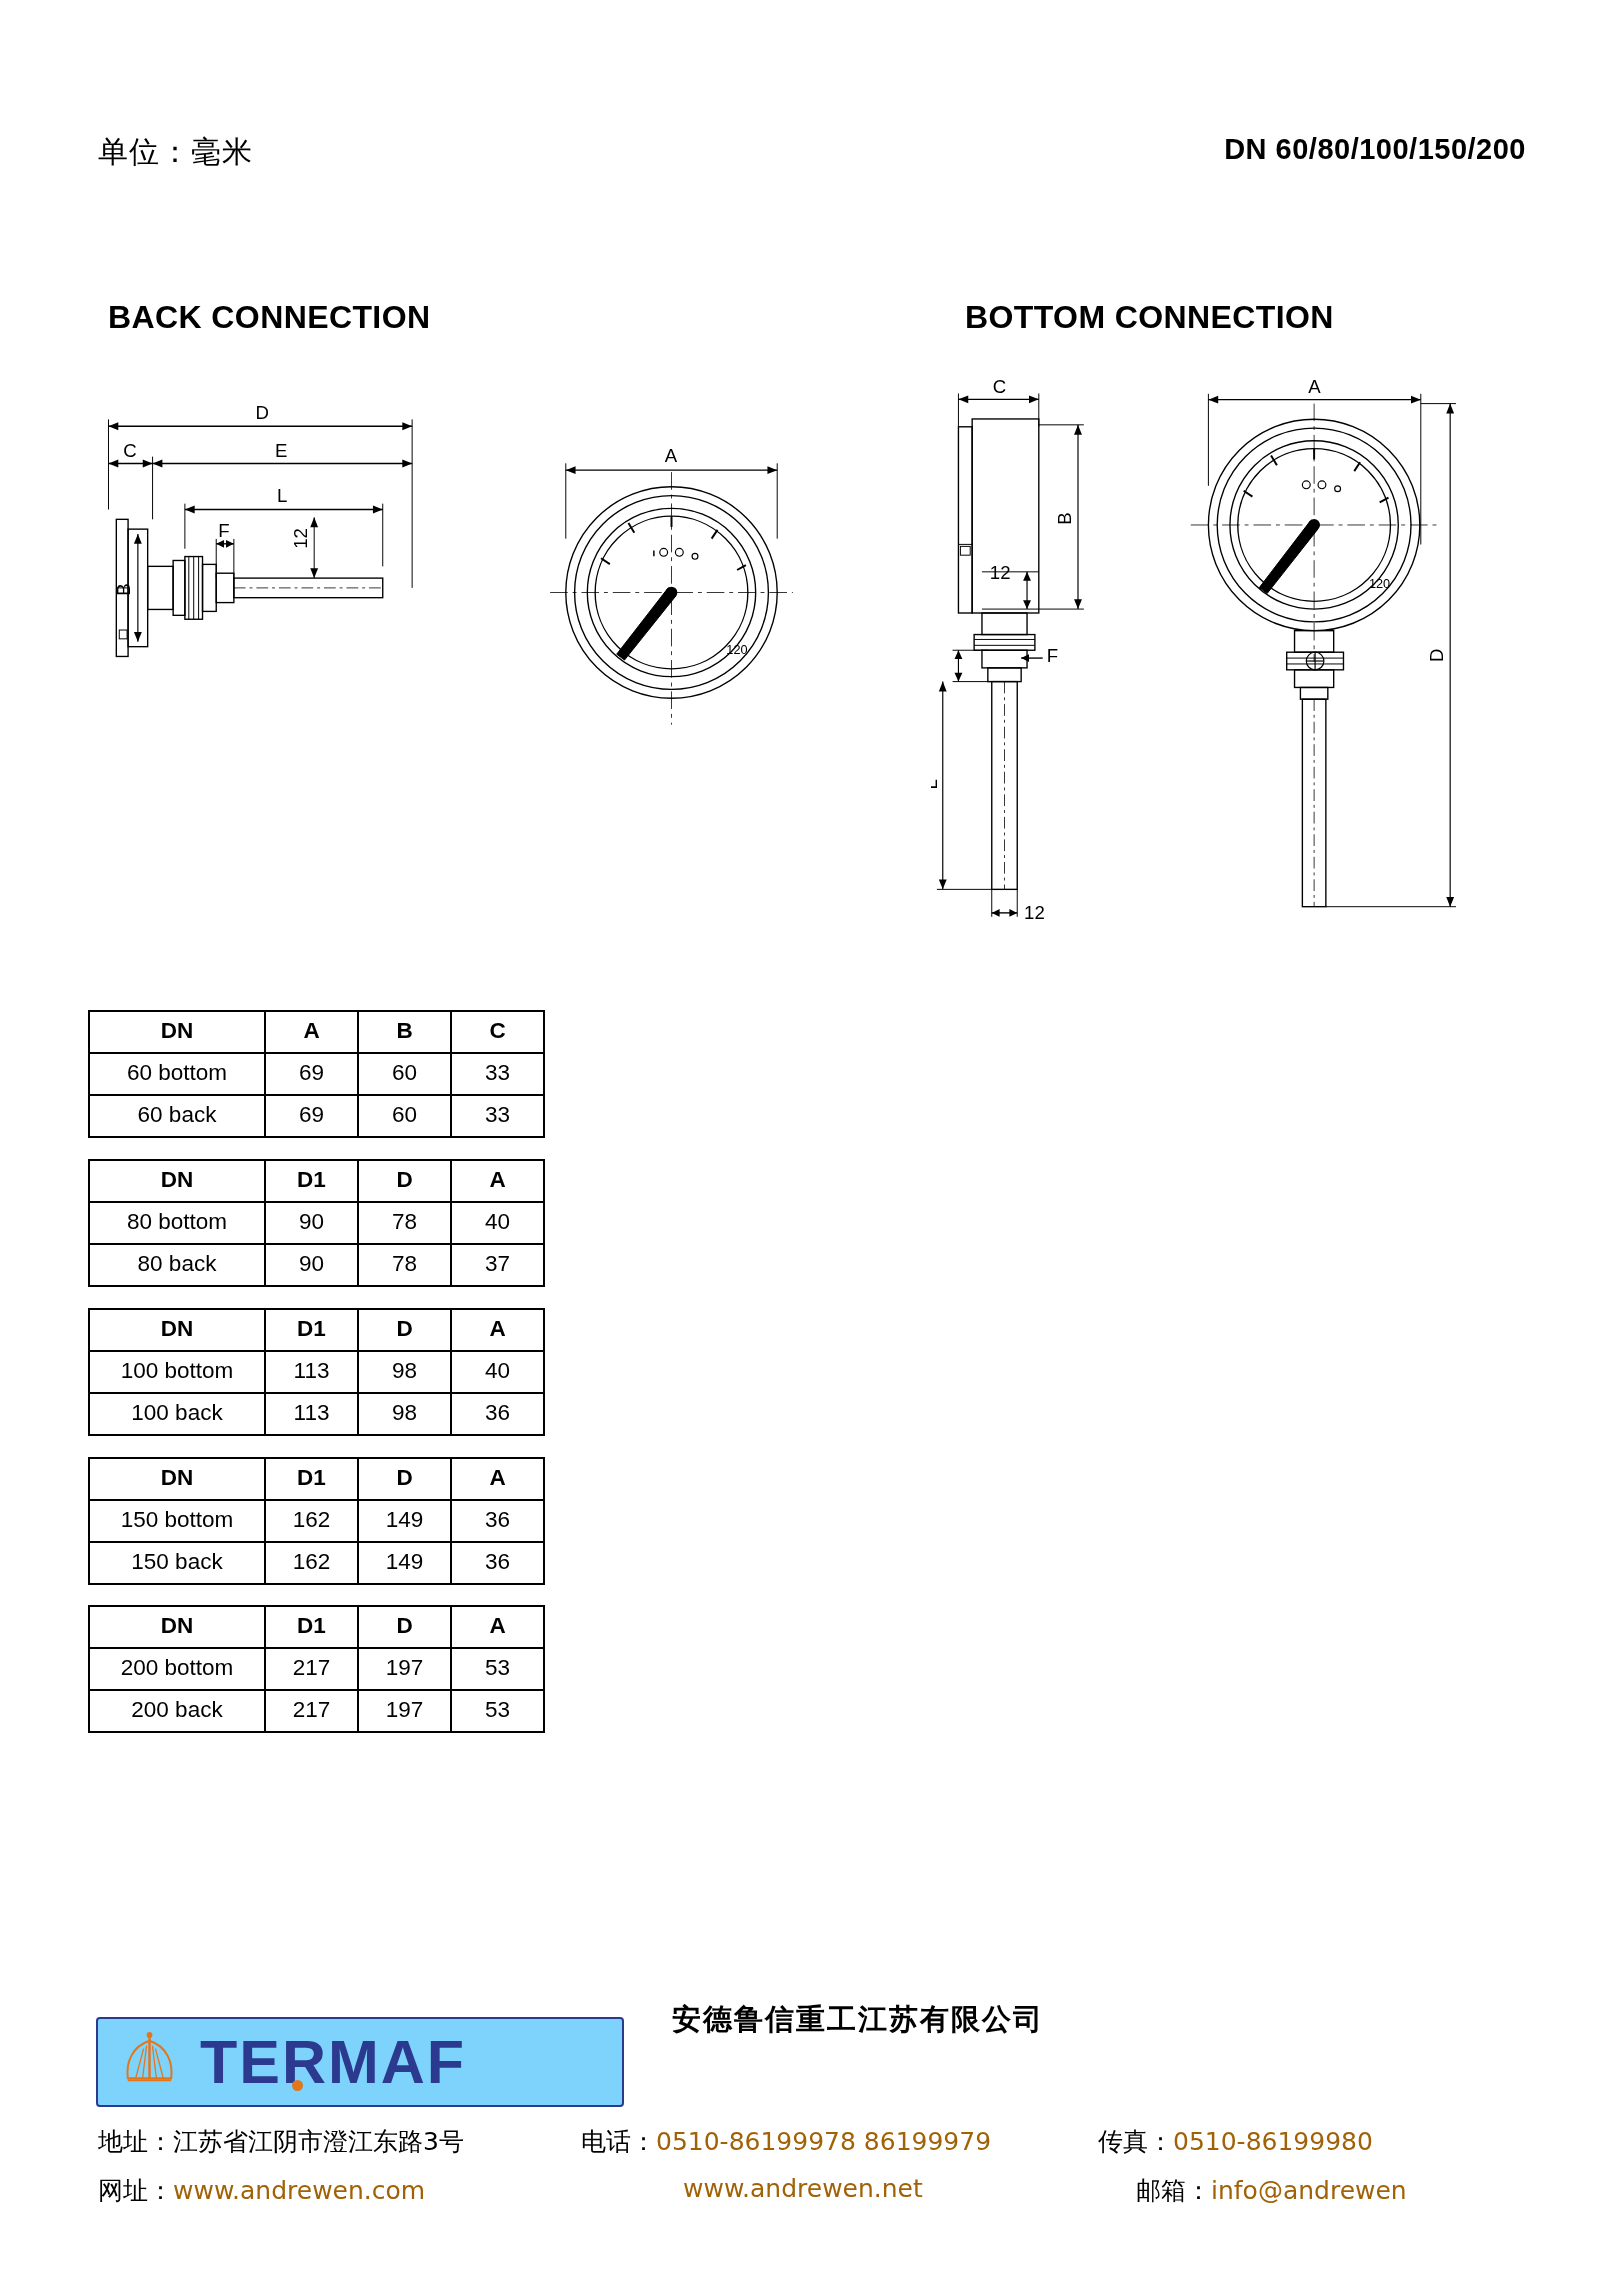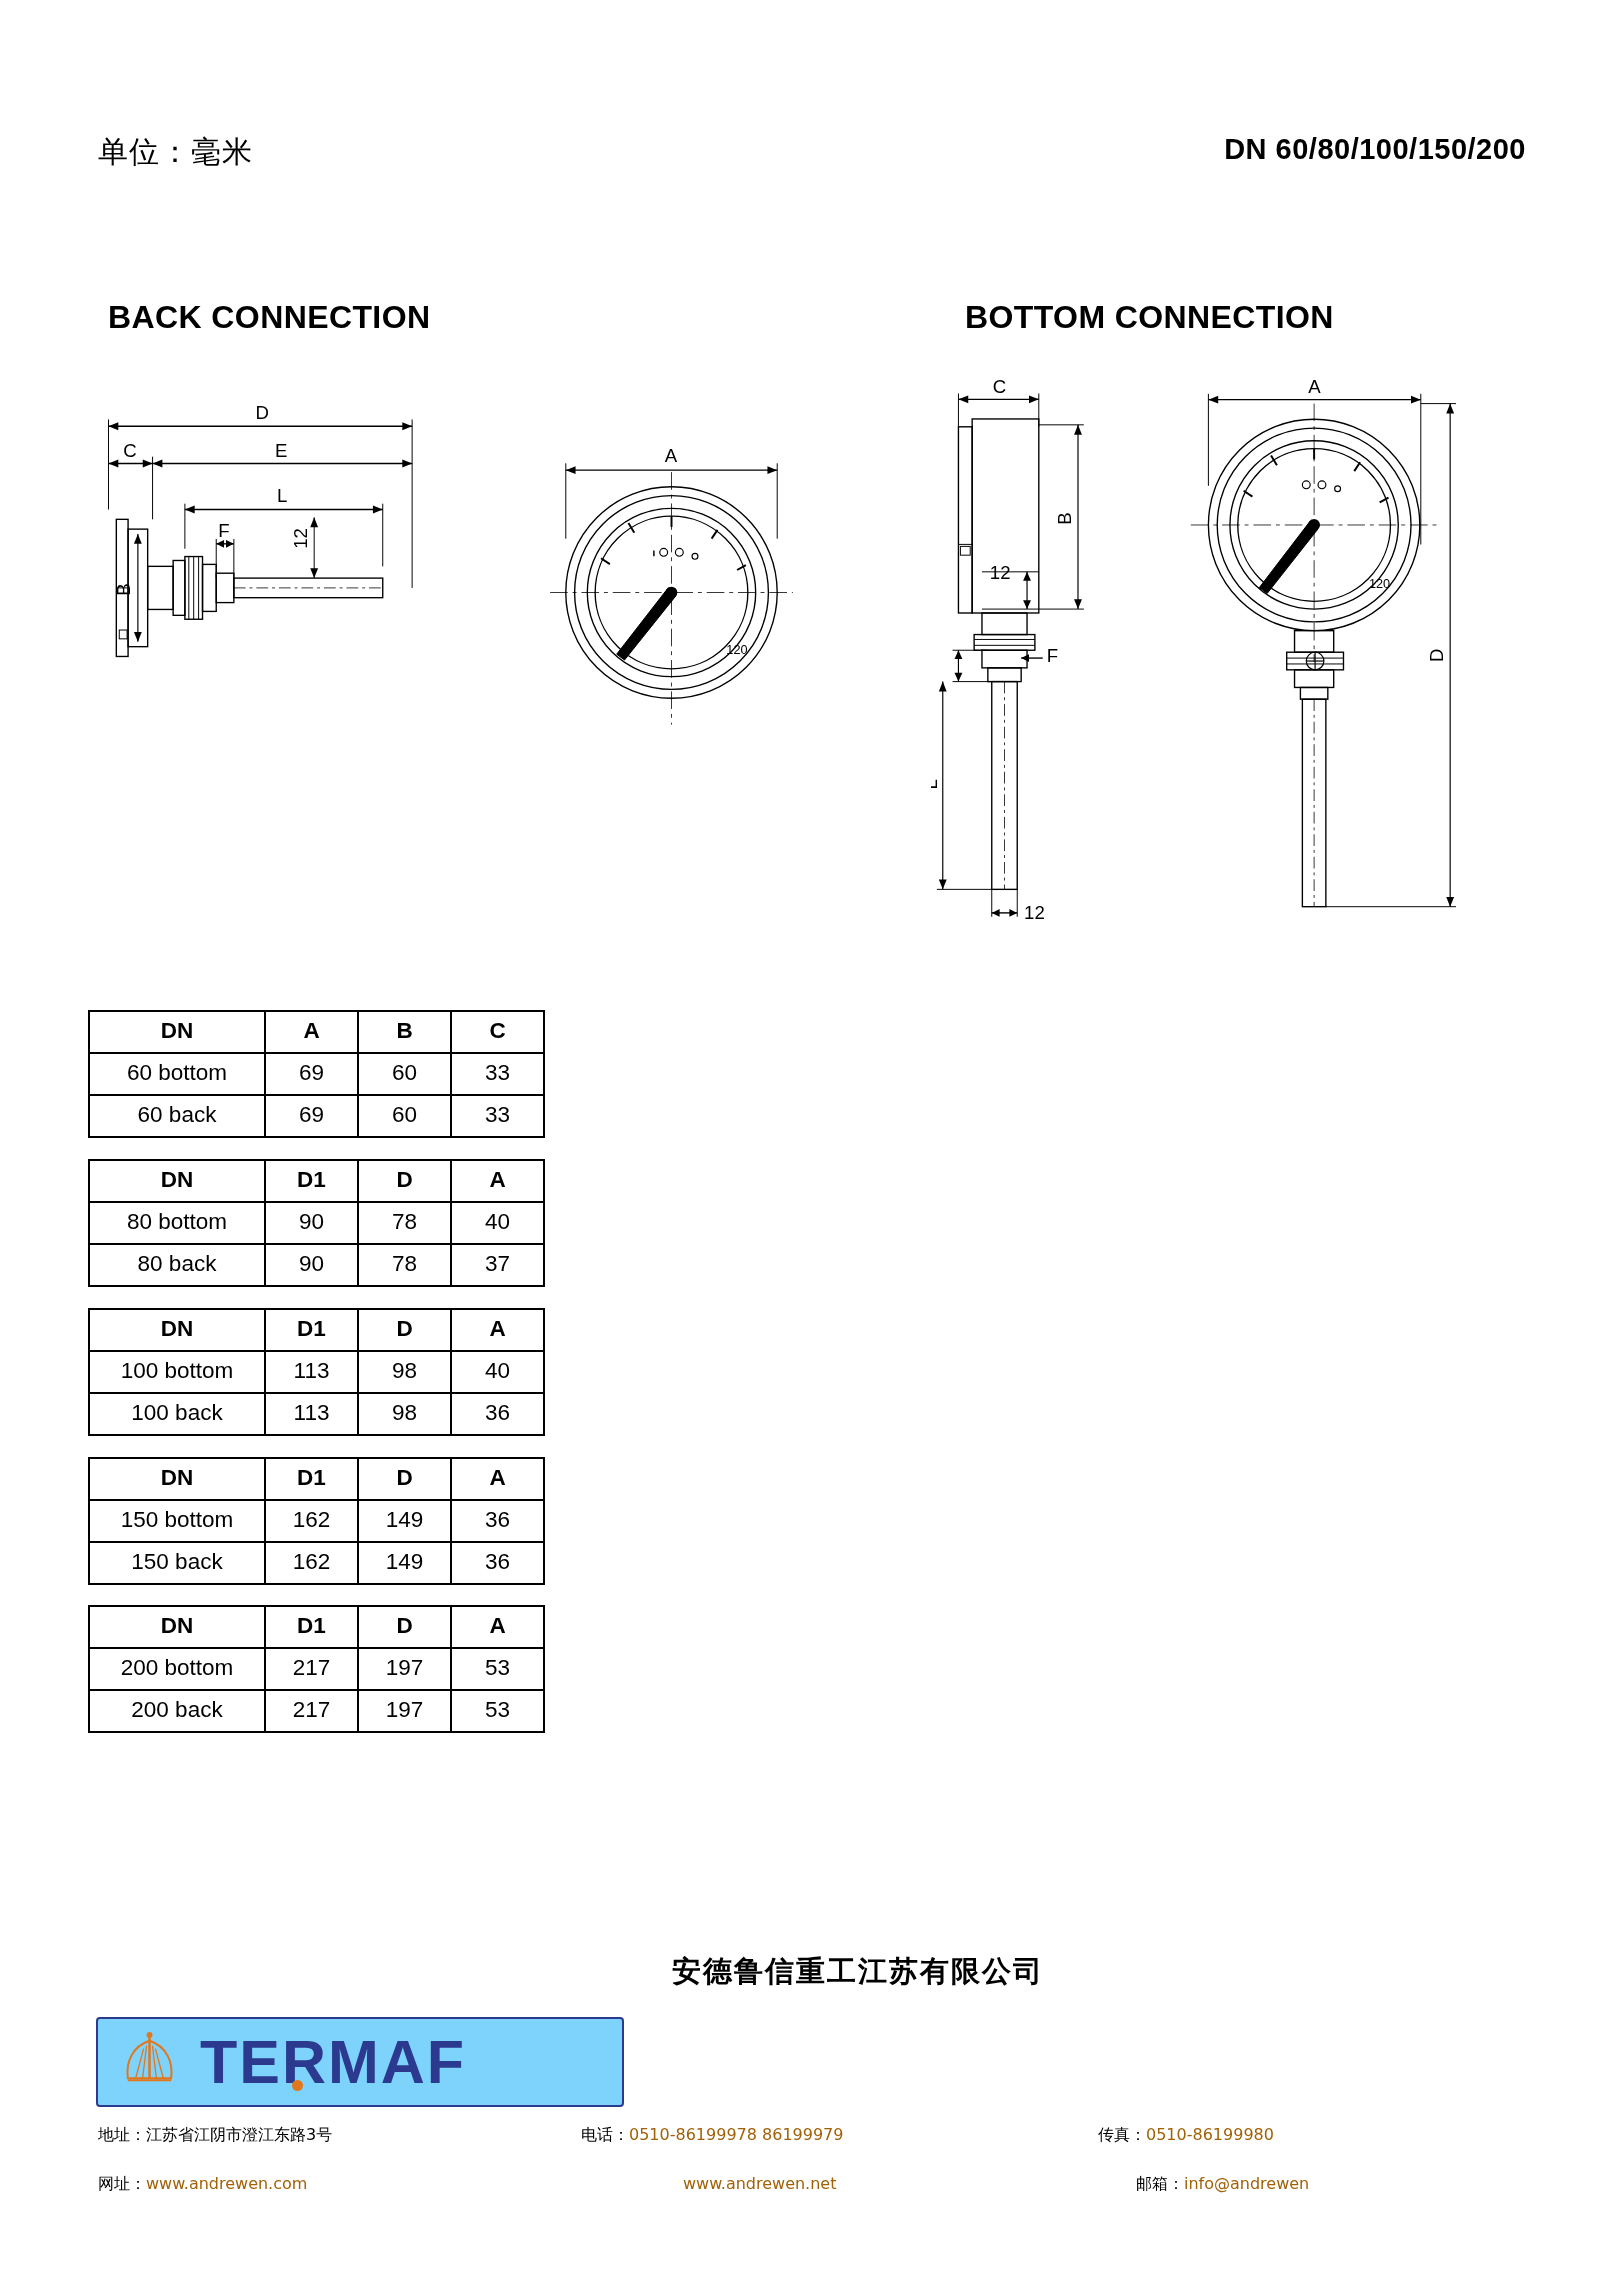--- a/index.html
+++ b/index.html
@@ -110,30 +110,30 @@
     top: 61px;
     width: 10.8px;
     height: 10.8px;
     background: #e2761b;
     border-radius: 50%;
   }
 
   .company-cn {
     position: absolute;
     left: 672px;
-    top: 1952px;
+    top: 2000px;
     font-size: 29px;
     font-weight: bold;
     font-family: Liberation Serif, serif;
     letter-spacing: 2px;
   }
 
   .f-row {
     position: absolute;
-    font-size: 16px;
+    font-size: 25px;
     font-family: "DejaVu Sans", sans-serif;
     white-space: nowrap;
   }
   .f-addr  { left: 98px;  top: 2125px; }
   .f-tel   { left: 581px;  top: 2125px; }
   .f-fax   { left: 1098px; top: 2125px; }
   .f-web   { left: 98px;  top: 2174px; }
   .f-web2  { left: 683px;  top: 2174px; }
   .f-mail  { left: 1103px; top: 2174px; margin-left: 33px; }
   .blue { color: #a16207; }

